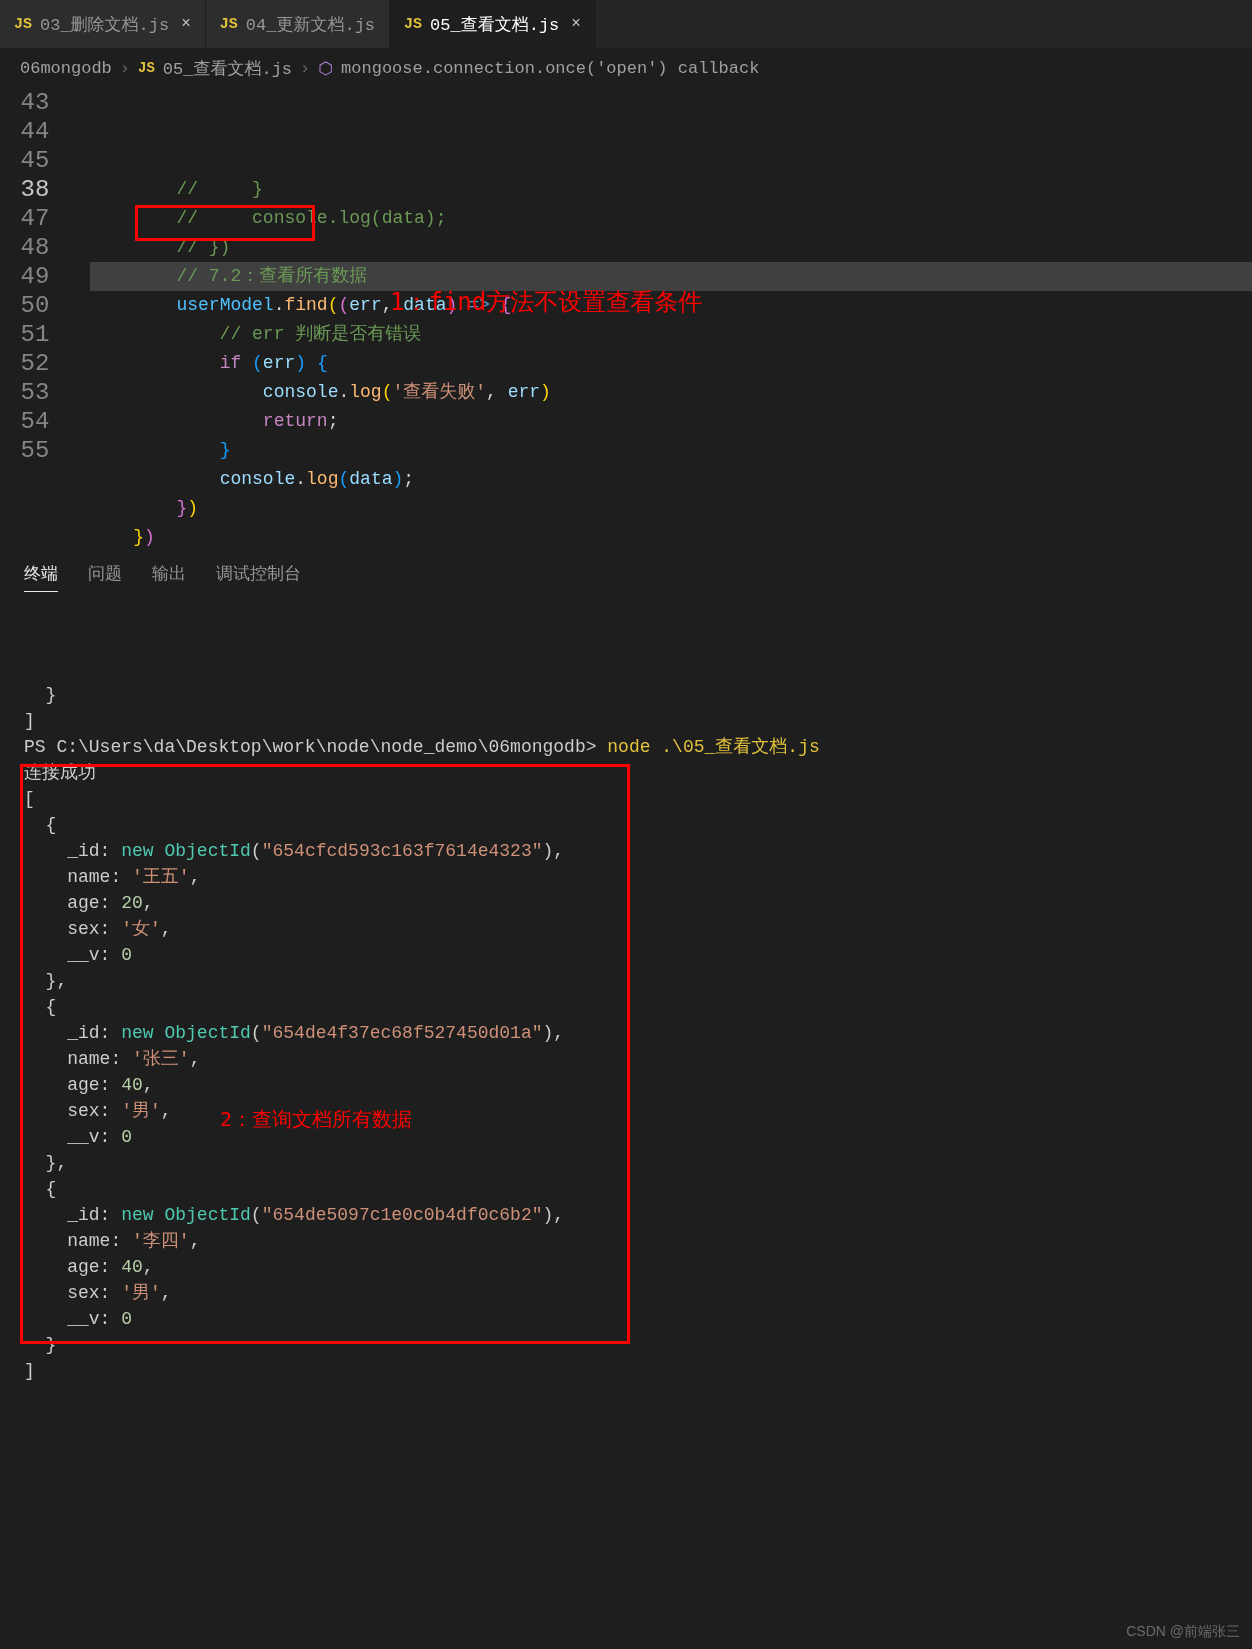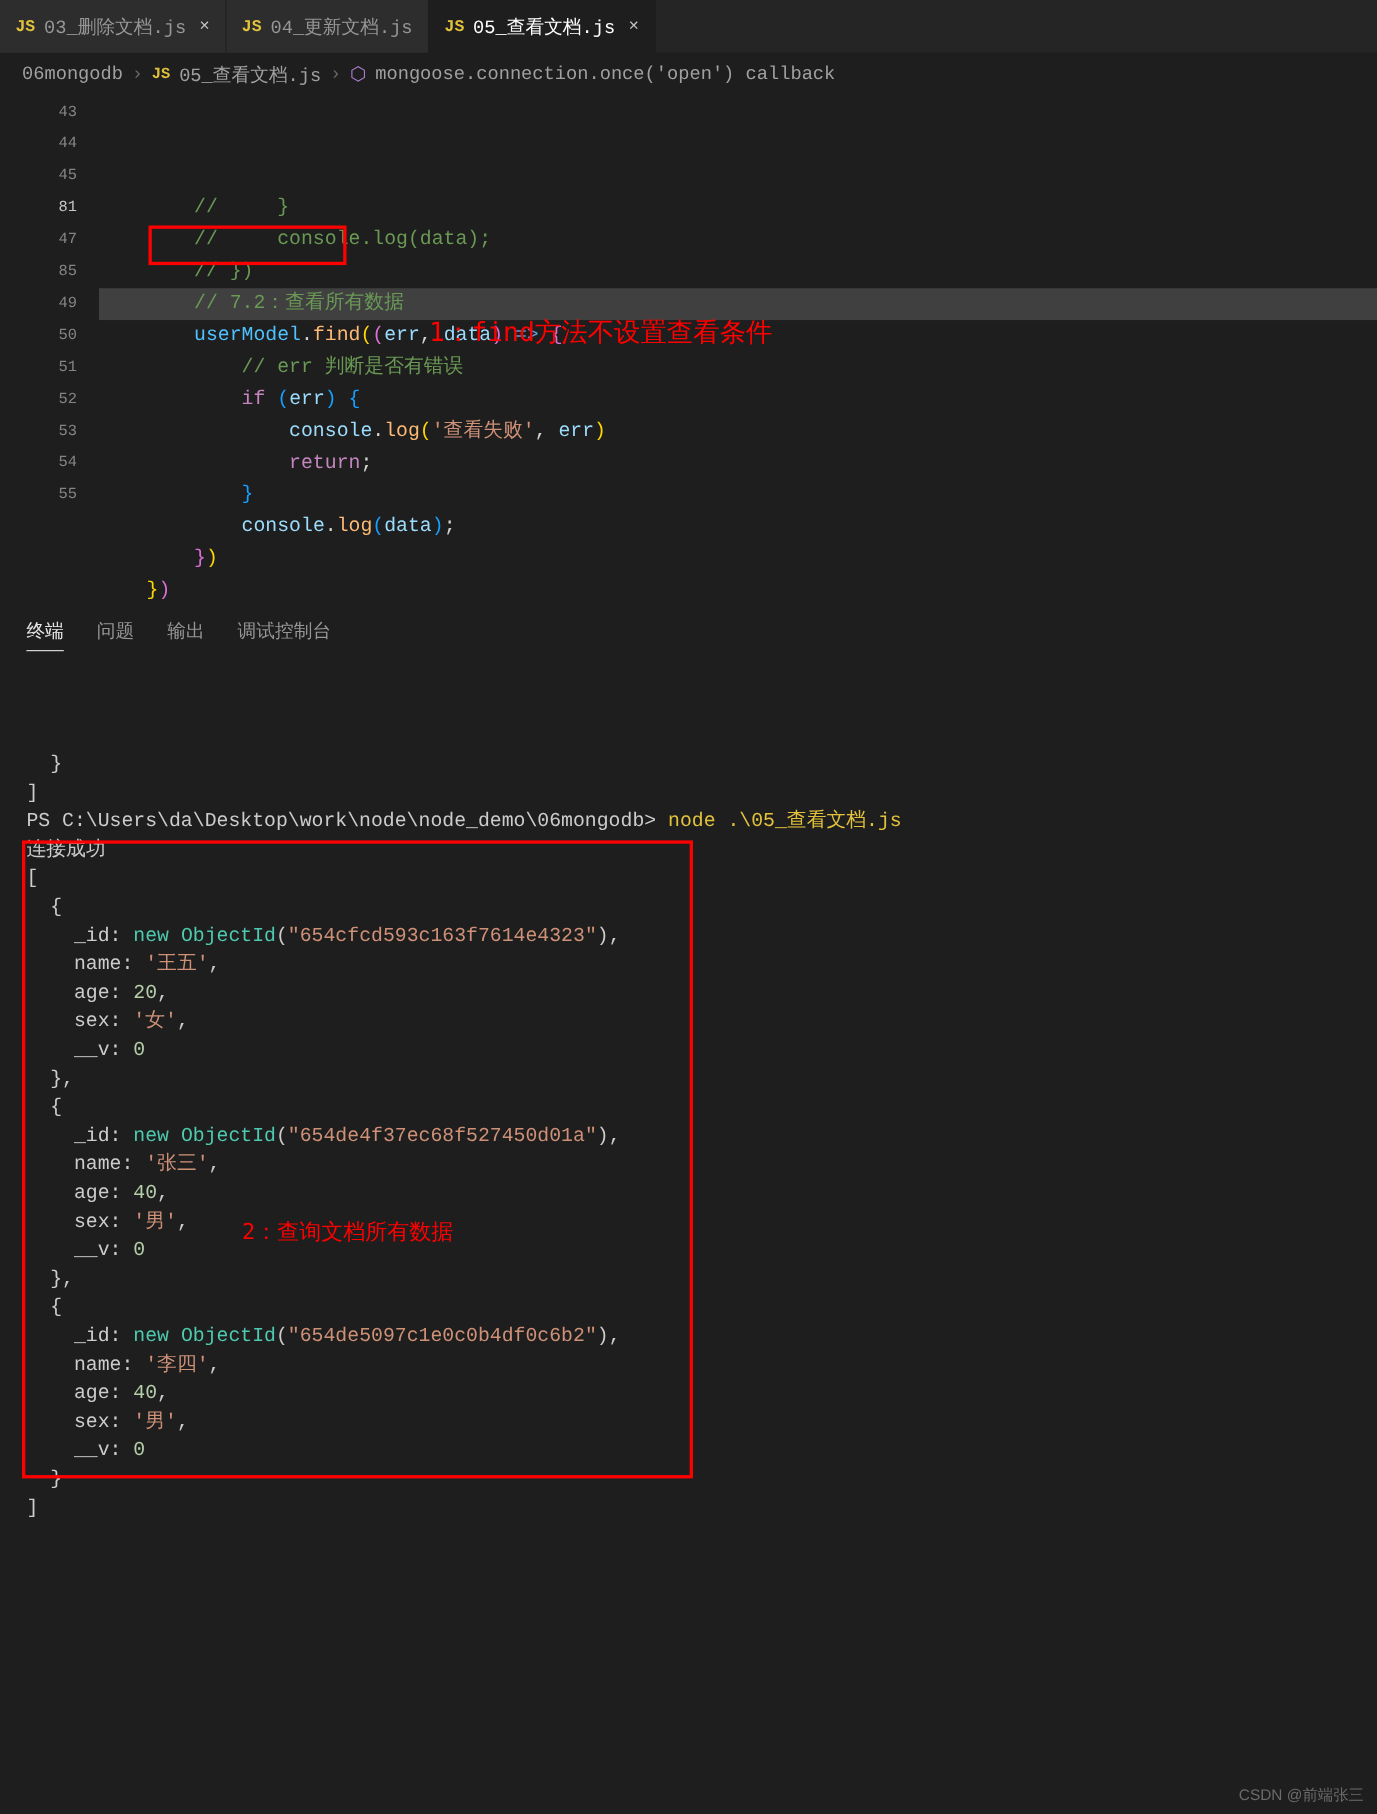--- a/index.html
+++ b/index.html
@@ -57,24 +57,24 @@
   .breadcrumbs .chev { color: #666; }
   .breadcrumbs .js-icon { color: #e2c23b; font-weight: bold; font-size: 14px; }
   .breadcrumbs .cube-icon { color: #b180d7; }
   .editor {
     display: flex;
     background: #1e1e1e;
     position: relative;
   }
   .gutter {
     width: 90px;
-    text-align: right;
+    text-align: center;
     padding-right: 20px;
     color: #858585;
-    font-size: 14px;
+    font-size: 24px;
     line-height: 29px;
     user-select: none;
   }
   .gutter .ln { height: 29px; }
   .gutter .ln.active { color: #c6c6c6; }
   .code {
     flex: 1;
     font-size: 18px;
     line-height: 29px;
     white-space: pre;
@@ -185,23 +185,23 @@
   <span class="chev">›</span>
   <span class="cube-icon">⬡</span>
   <span>mongoose.connection.once('open') callback</span>
 </div>
 
 <div class="editor">
   <div class="gutter" id="gutter">
       <div class="ln">43</div>
       <div class="ln">44</div>
       <div class="ln">45</div>
-      <div class="ln active">81</div>
+      <div class="ln active">38</div>
       <div class="ln">47</div>
-      <div class="ln">85</div>
+      <div class="ln">48</div>
       <div class="ln">49</div>
       <div class="ln">50</div>
       <div class="ln">51</div>
       <div class="ln">52</div>
       <div class="ln">53</div>
       <div class="ln">54</div>
       <div class="ln">55</div>
     </div>
   <div class="code" id="code">
     <div class="red-box-code"></div>

